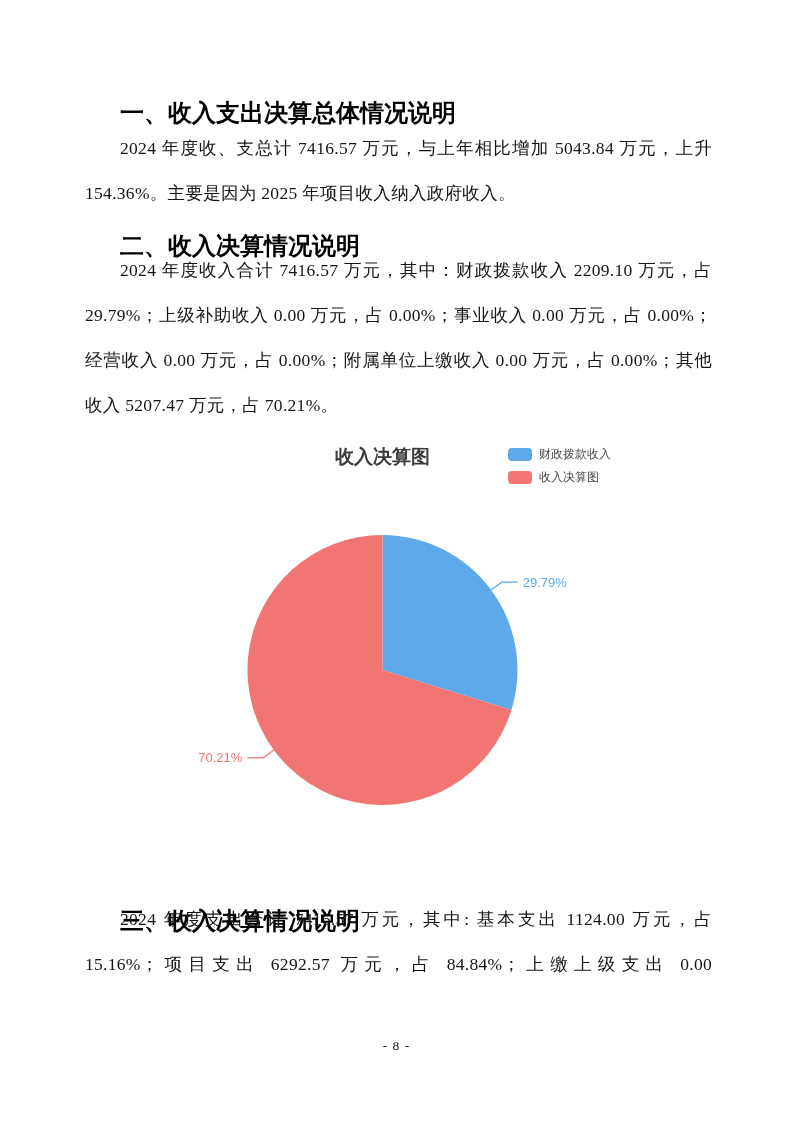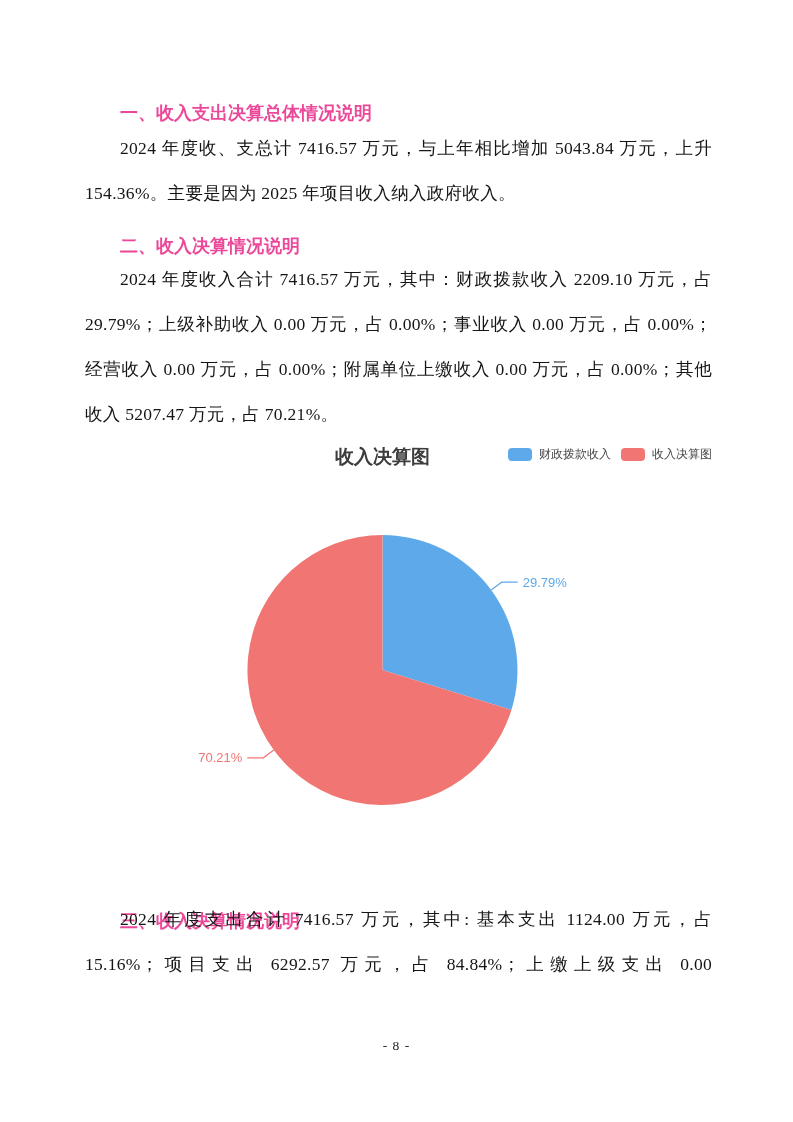--- a/index.html
+++ b/index.html
@@ -5,34 +5,34 @@
   html,body{margin:0;padding:0;}
   body{
     width:793px;height:1122px;position:relative;background:#ffffff;
     font-family:"Liberation Serif","DejaVu Serif",serif;color:#1a1a1a;
     overflow:hidden;
   }
   .abs{position:absolute;}
   .heading{
     left:85px;width:627px;padding-left:35px;box-sizing:border-box;
     font-family:"Liberation Sans","DejaVu Sans",sans-serif;
-    font-weight:700;font-size:18px;line-height:26px;color:#ec4899;
+    font-weight:700;font-size:24px;line-height:26px;color:#000000;
   }
   .para{
     left:85px;width:627px;font-size:17.5px;line-height:45px;
     text-align:justify;text-indent:35px;color:#151515;
     letter-spacing:0.3px;
   }
   .para.cut{text-align-last:justify;}
   .chart-title{
     left:335px;top:444px;
     font-family:"Liberation Sans","DejaVu Sans",sans-serif;
     font-weight:700;font-size:19px;color:#3c3c3c;
   }
-  .legend{left:508px;top:448px;display:flex;flex-direction:row;gap:10px;}
+  .legend{left:508px;top:448px;display:flex;flex-direction:column;gap:10px;}
   .legend-row{display:flex;align-items:center;}
   .swatch{width:24px;height:13px;border-radius:4px;display:inline-block;}
   .legend-label{
     font-family:"Liberation Sans","DejaVu Sans",sans-serif;
     font-size:12px;color:#464646;margin-left:7px;line-height:13px;
   }
   #pie-wrap{left:170px;top:525px;width:430px;height:290px;}
   #pie-svg{width:430px;height:290px;display:block;}
   #pie-svg text{
     font-family:"Liberation Sans","DejaVu Sans",sans-serif;
@@ -47,21 +47,21 @@
 <body>
 
 <div>
 
   <div class="abs heading" style="top:100px">一、收入支出决算总体情况说明</div>
 
   <div class="abs para" style="top:126px">2024 年度收、支总计 7416.57 万元，与上年相比增加 5043.84 万元，上升 154.36%。主要是因为 2025 年项目收入纳入政府收入。</div>
 
   <div class="abs heading" style="top:233px">二、收入决算情况说明</div>
 
-  <div class="abs para" style="top:257px">2024 年度收入合计 7416.57 万元，其中：财政拨款收入 2209.10 万元，占 29.79%；上级补助收入 0.00 万元，占 0.00%；事业收入 0.00 万元，占 0.00%；经营收入 0.00 万元，占 0.00%；附属单位上缴收入 0.00 万元，占 0.00%；其他收入 5207.47 万元，占 70.21%。</div>
+  <div class="abs para" style="top:248px">2024 年度收入合计 7416.57 万元，其中：财政拨款收入 2209.10 万元，占 29.79%；上级补助收入 0.00 万元，占 0.00%；事业收入 0.00 万元，占 0.00%；经营收入 0.00 万元，占 0.00%；附属单位上缴收入 0.00 万元，占 0.00%；其他收入 5207.47 万元，占 70.21%。</div>
 
   <div class="abs chart-title">收入决算图</div>
 
   <div class="abs legend">
     <div class="legend-row">
       <span class="swatch" style="background: rgb(94, 169, 233);"></span>
       <span class="legend-label">财政拨款收入</span>
     </div>
     <div class="legend-row">
       <span class="swatch" style="background: rgb(241, 118, 115);"></span>

